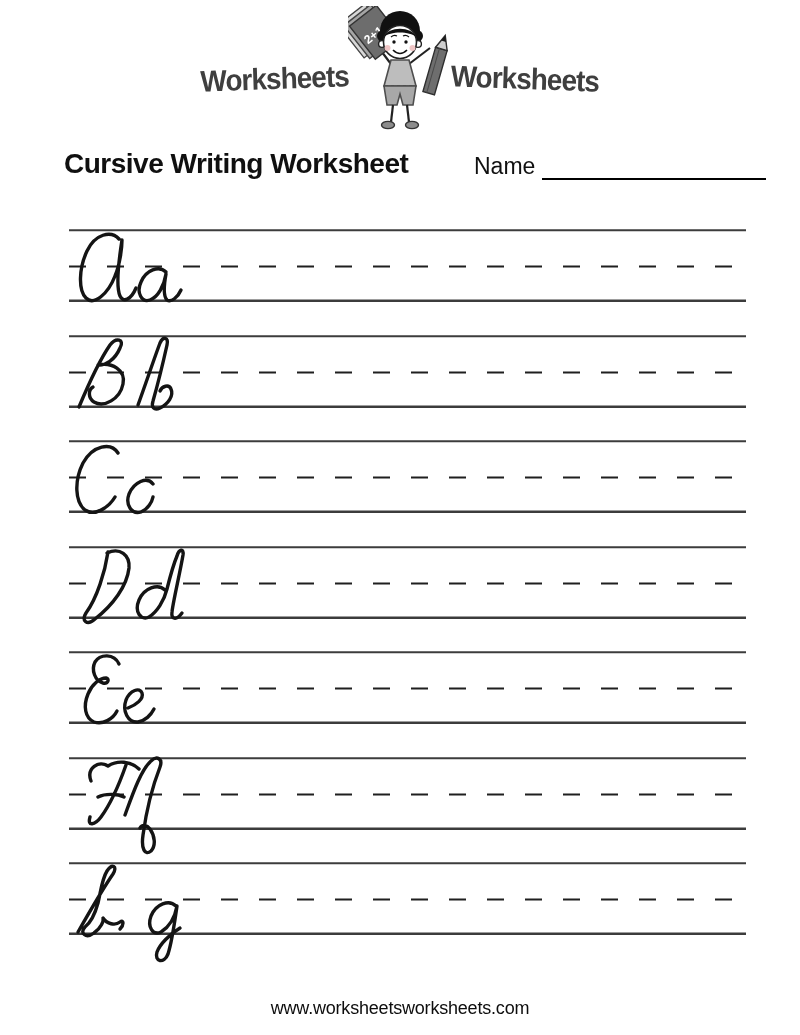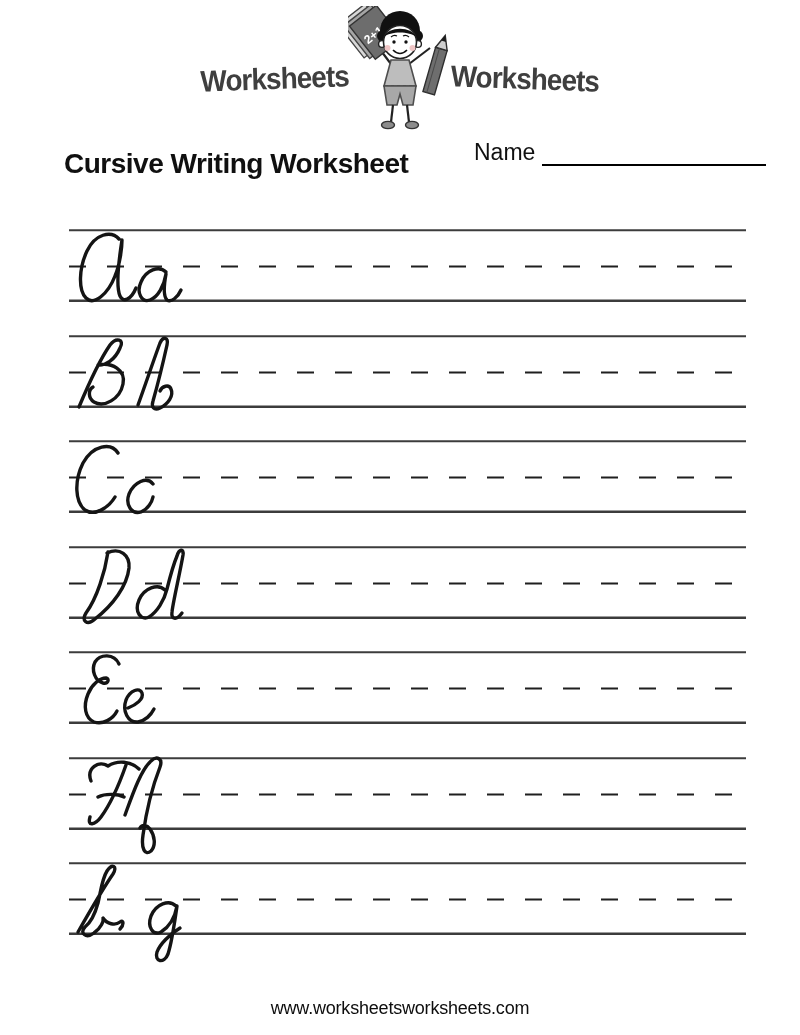--- a/index.html
+++ b/index.html
@@ -17,21 +17,21 @@
     padding-top:56px;transform-origin:center;white-space:nowrap;
     transform:scaleX(.93) rotate(-2deg);
   }
   .logo-word.right{transform:scaleX(.93) rotate(2deg);}
   .mascot{width:104px;height:126px;margin:0 -6px;}
   
   .title{
     position:absolute;left:64px;top:148px;font-size:28px;font-weight:700;
     letter-spacing:-0.5px;color:#101010;
   }
-  .namebox{position:absolute;left:474px;top:138px;display:flex;align-items:flex-end;}
+  .namebox{position:absolute;left:474px;top:152px;display:flex;align-items:flex-end;}
   .name-label{font-size:23px;color:#101010;}
   .name-line{display:inline-block;width:224px;border-bottom:2px solid #000;height:26px;margin-left:7px;}
   
   .rows{position:absolute;left:69px;top:229px;width:677px;}
   .prow{display:block;overflow:visible;margin-bottom:32.5px;}
   .prow path{fill:none;stroke:#141414;stroke-width:3.4;stroke-linecap:round;stroke-linejoin:round;}
   
   .footer{
     position:absolute;top:998px;left:0;width:800px;text-align:center;
     font-size:18px;color:#0d0d0d;letter-spacing:-0.2px;

